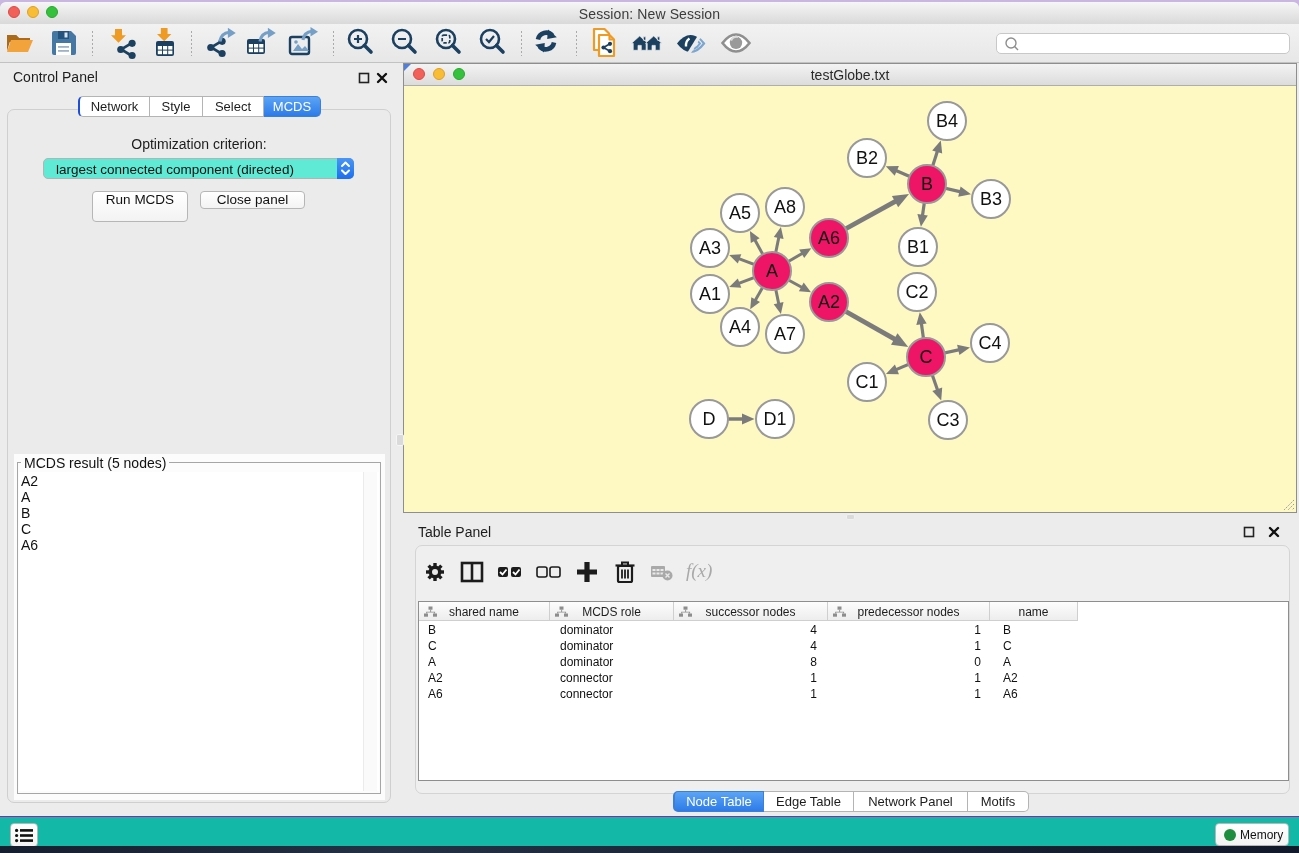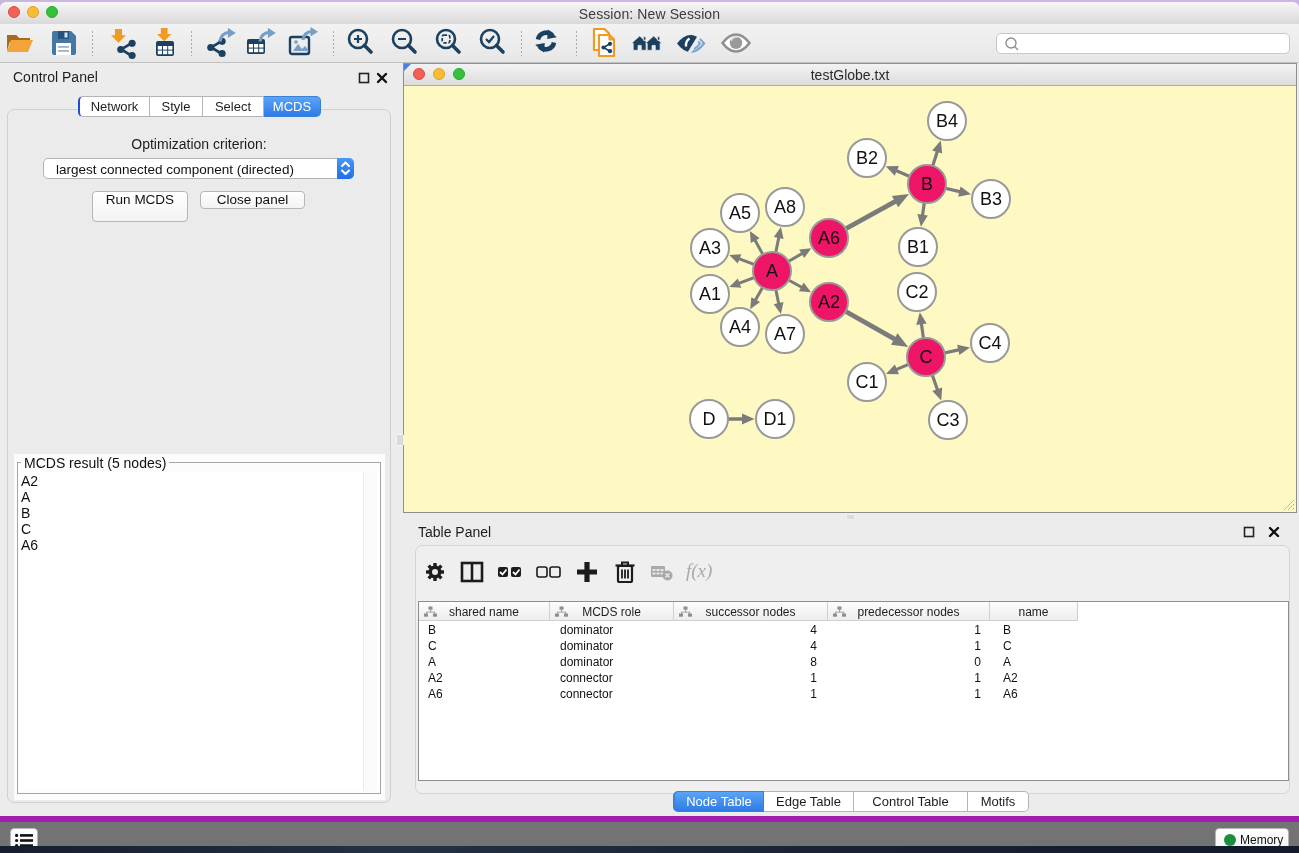--- a/index.html
+++ b/index.html
@@ -34,21 +34,21 @@
 #nettitle .title { position:absolute; width:100%; top:3px; text-align:center; font-size:14px; color:#2a2a2a; }
 
 #tpanel { position:absolute; left:415px; top:543px; width:875px; height:249px; background:#efefef; border:1px solid #d4d4d4; border-radius:7px; }
 #ttable { position:absolute; left:418px; top:599px; width:871px; height:180px; border:1px solid #8e8e8e; background:#fff; font-size:12px; }
 #thead { position:absolute; left:0; top:0; width:659px; height:19px; background:linear-gradient(#fdfdfd,#ededed); border-bottom:1px solid #cfcfcf; }
 .hcell { position:absolute; top:0; height:19px; border-right:1px solid #cfcfcf; display:flex; align-items:center; justify-content:center; color:#1d1d1d; }
 .hcell svg { position:absolute; left:5px; top:4px; }
 .trow { position:absolute; left:0; width:100%; height:16px; color:#111; }
 .tc { position:absolute; top:1px; }
 .num { text-align:right; }
-#statusbar { position:absolute; left:0; top:814px; width:100%; height:30px; background:#737373; border-top:6px solid #a21caf; }
+#statusbar { position:absolute; left:0; top:814px; width:100%; height:30px; background:#14b8a6; border-top:1px solid #a21caf; }
 #navy { position:absolute; left:0; top:846px; width:1299px; height:7px; background:linear-gradient(90deg,#151e2e,#243044 30%,#1a2436 60%,#11192a); }
 .icon { position:absolute; }
 </style>
 </head>
 <body>
 <div id="appwin">
   <div id="titlebar">
     <div class="tl" style="left:8px;background:#f2605a;border:0.5px solid #dd4a43;"></div>
     <div class="tl" style="left:27px;background:#f8bc35;border:0.5px solid #dfa023;"></div>
     <div class="tl" style="left:46px;background:#36c13d;border:0.5px solid #27a92e;"></div>
@@ -234,21 +234,21 @@
 
   <div class="seg" style="left:78px;top:94px;">
     <div style="width:72px;">Network</div>
     <div style="width:53px;">Style</div>
     <div style="width:61px;">Select</div>
     <div class="sel" style="width:57px;">MCDS</div>
   </div>
 
   <div id="cpanel"></div>
   <div class="ptitle" style="left:0;top:134px;width:398px;text-align:center;">Optimization criterion:</div>
-  <div style="position:absolute;left:43px;top:156px;width:311px;height:21px;background:#ffffff;border:1px solid #b3b3b3;border-radius:5px;">
+  <div style="position:absolute;left:43px;top:156px;width:311px;height:21px;background:#5eead4;border:1px solid #b3b3b3;border-radius:5px;">
     <div style="position:absolute;left:12px;top:2.5px;font-size:13.5px;color:#111;">largest connected component (directed)</div>
     <div style="position:absolute;right:-1px;top:-1px;width:17px;height:21px;background:linear-gradient(#4996f3,#1c70ee);border-radius:0 5px 5px 0;">
       <svg width="17" height="21" viewBox="0 0 17 21">
           <path d="M5 8 L8.5 4.5 L12 8" fill="none" stroke="#fff" stroke-width="2" stroke-linecap="round" stroke-linejoin="round"></path>
           <path d="M5 12.5 L8.5 16 L12 12.5" fill="none" stroke="#fff" stroke-width="2" stroke-linecap="round" stroke-linejoin="round"></path>
         </svg>
     </div>
   </div>
   <div class="btn" style="left:92px;top:189px;width:96px;height:31px;line-height:16px;">Run MCDS</div>
   <div class="btn" style="left:200px;top:189px;width:105px;height:18px;line-height:16px;">Close panel</div>
@@ -493,21 +493,21 @@
       <div class="tc" style="left:141px;">connector</div>
       <div class="tc num" style="left:255px;width:143px;">1</div>
       <div class="tc num" style="left:409px;width:153px;">1</div>
       <div class="tc" style="left:584px;">A6</div>
     </div>
   </div>
 
   <div class="seg" style="left:673px;top:789px;">
     <div class="sel" style="width:91px;">Node Table</div>
     <div style="width:90px;">Edge Table</div>
-    <div style="width:114px;">Control Table</div>
+    <div style="width:114px;">Network Panel</div>
     <div style="width:61px;">Motifs</div>
   </div>
 
   <div id="statusbar">
     <div class="btn" style="left:10px;top:6px;width:28px;height:24px;border-radius:4px;">
       <svg width="18" height="15" viewBox="0 0 18 15" style="margin-top:4px;">
           <g fill="#111">
             <circle cx="1.6" cy="2.4" r="1.6"></circle>
             <rect x="5" y="1.1" width="13" height="2.6"></rect>
             <circle cx="1.6" cy="7.5" r="1.6"></circle>

